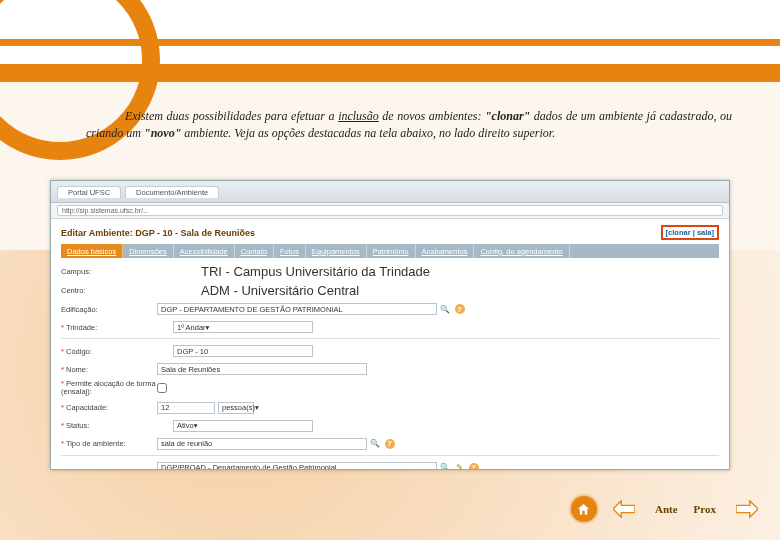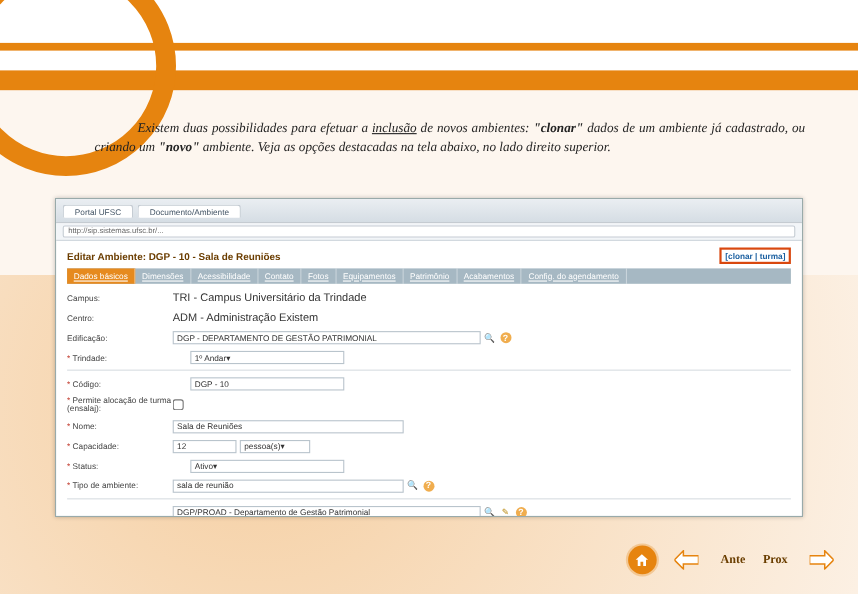--- a/index.html
+++ b/index.html
@@ -156,21 +156,21 @@
     margin-bottom: 4px;
     min-height: 14px;
   }
   .form-row .lbl {
     width: 96px;
     font-size: 7.5px;
     color: #444;
     text-align: left;
   }
   .form-row .lbl.req::before { content: "* "; color: #c0392b; }
-  .form-row .val { font-size: 10px; color: #333; }
+  .form-row .val { font-size: 13px; color: #333; margin-left: 44px; }
   .form-row .inp {
     background: #fff;
     border: 1px solid #b9c4cc;
     height: 12px;
     font-size: 7.5px;
     padding: 0 3px;
     display: flex;
     align-items: center;
   }
   .w-xl { width: 280px; }
@@ -253,21 +253,21 @@
   </div>
   <div class="addr-bar">
     <div class="addr-field">
         <span>http://sip.sistemas.ufsc.br/...</span>
       </div>
   </div>
 
   <div class="content-header">
     <span>Editar Ambiente: DGP - 10 - Sala de Reuniões</span>
     <span class="action-links">
-      [<span>clonar</span><span> | </span><span>turma</span>]
+      [<span>clonar</span><span> | </span><span>sala</span>]
     </span>
   </div>
 
   <div class="tab-strip">
     <div class="tab active">Dados básicos</div>
     <div class="tab">Dimensões</div>
     <div class="tab">Acessibilidade</div>
     <div class="tab">Contato</div>
     <div class="tab">Fotos</div>
     <div class="tab">Equipamentos</div>
@@ -276,21 +276,21 @@
     <div class="tab">Config. do agendamento</div>
   </div>
 
   <div class="form-area">
     <div class="form-row">
       <span class="lbl">Campus:</span>
       <span class="val">TRI - Campus Universitário da Trindade</span>
     </div>
     <div class="form-row">
       <span class="lbl">Centro:</span>
-      <span class="val">ADM - Administração Existem</span>
+      <span class="val">ADM - Universitário Central</span>
     </div>
     <div class="form-row">
       <span class="lbl">Edificação:</span>
       <span class="inp w-xl">
           <span>DGP - DEPARTAMENTO DE GESTÃO PATRIMONIAL</span>
         </span>
       <span class="icon search">🔍</span>
       <span class="icon help"></span>
     </div>
     <div class="form-row">
@@ -298,35 +298,35 @@
       <span class="inp w-m"><span>1º Andar</span> ▾</span>
     </div>
     <div class="hr"></div>
     <div class="form-row">
       <span class="lbl req">Código:</span>
       <span class="inp w-m">
           <span>DGP - 10</span>
         </span>
     </div>
     <div class="form-row">
-      <span class="lbl req" style="line-height:1.1">Permite alocação de turma (ensalaj):</span>
-      <input type="checkbox" style="width: 10px; height: 10px;">
-    </div>
-    <div class="form-row">
       <span class="lbl req">Nome:</span>
       <span class="inp w-l">
           <span>Sala de Reuniões</span>
         </span>
     </div>
     <div class="form-row">
+      <span class="lbl req" style="line-height:1.1">Permite alocação de turma (ensalaj):</span>
+      <input type="checkbox" style="width: 10px; height: 10px;">
+    </div>
+    <div class="form-row">
       <span class="lbl req">Capacidade:</span>
       <span class="inp w-s">
           <span>12</span>
         </span>
-      <span class="inp" style="width:64px;margin-left:3px"><span>pessoa(s)</span> ▾</span>
+      <span class="inp" style="width:36px;margin-left:3px"><span>pessoa(s)</span> ▾</span>
     </div>
     <div class="form-row">
       <span class="lbl req">Status:</span>
       <span class="inp w-m"><span>Ativo</span> ▾</span>
     </div>
     <div class="form-row">
       <span class="lbl req">Tipo de ambiente:</span>
       <span class="inp w-l">
           <span>sala de reunião</span>
         </span>

